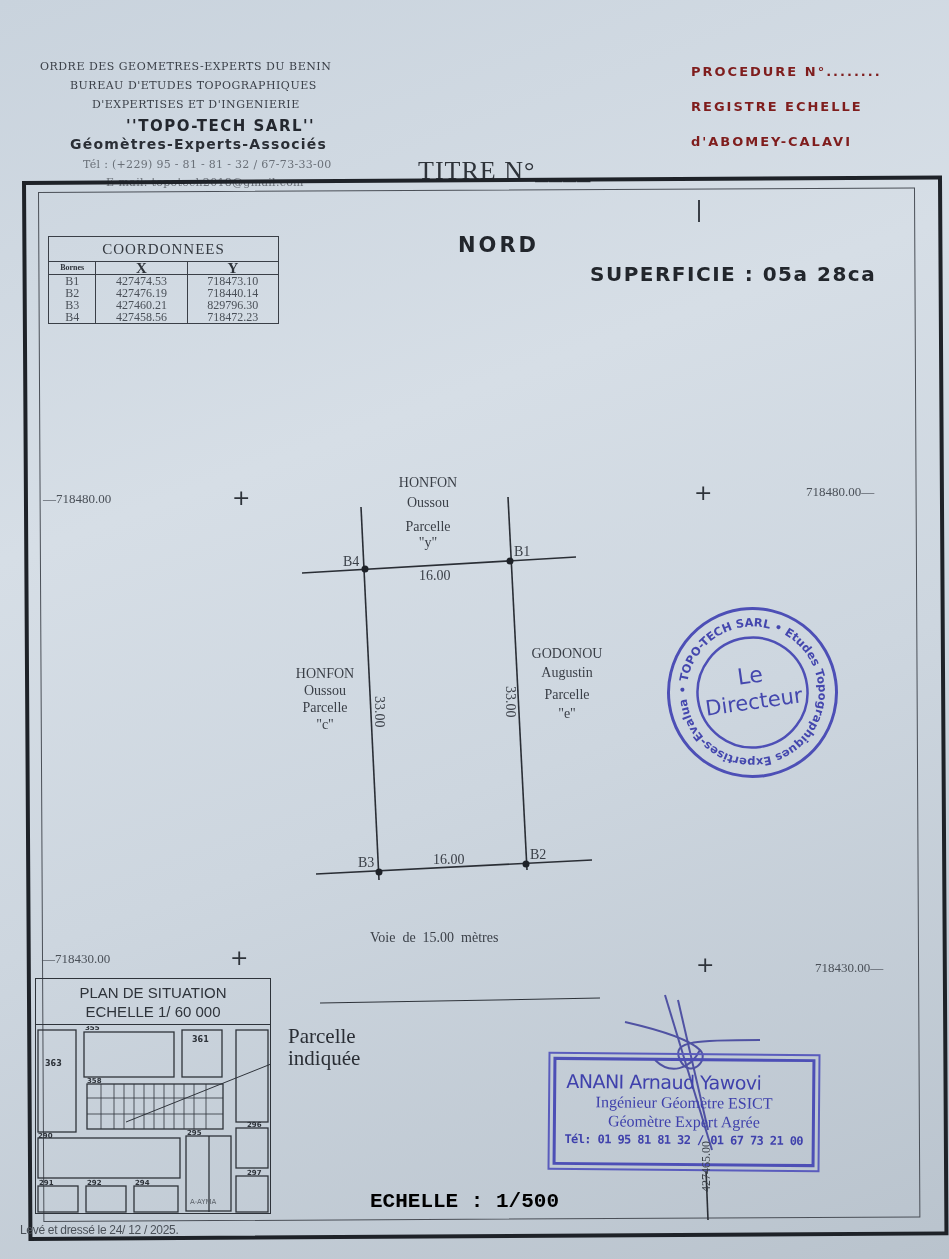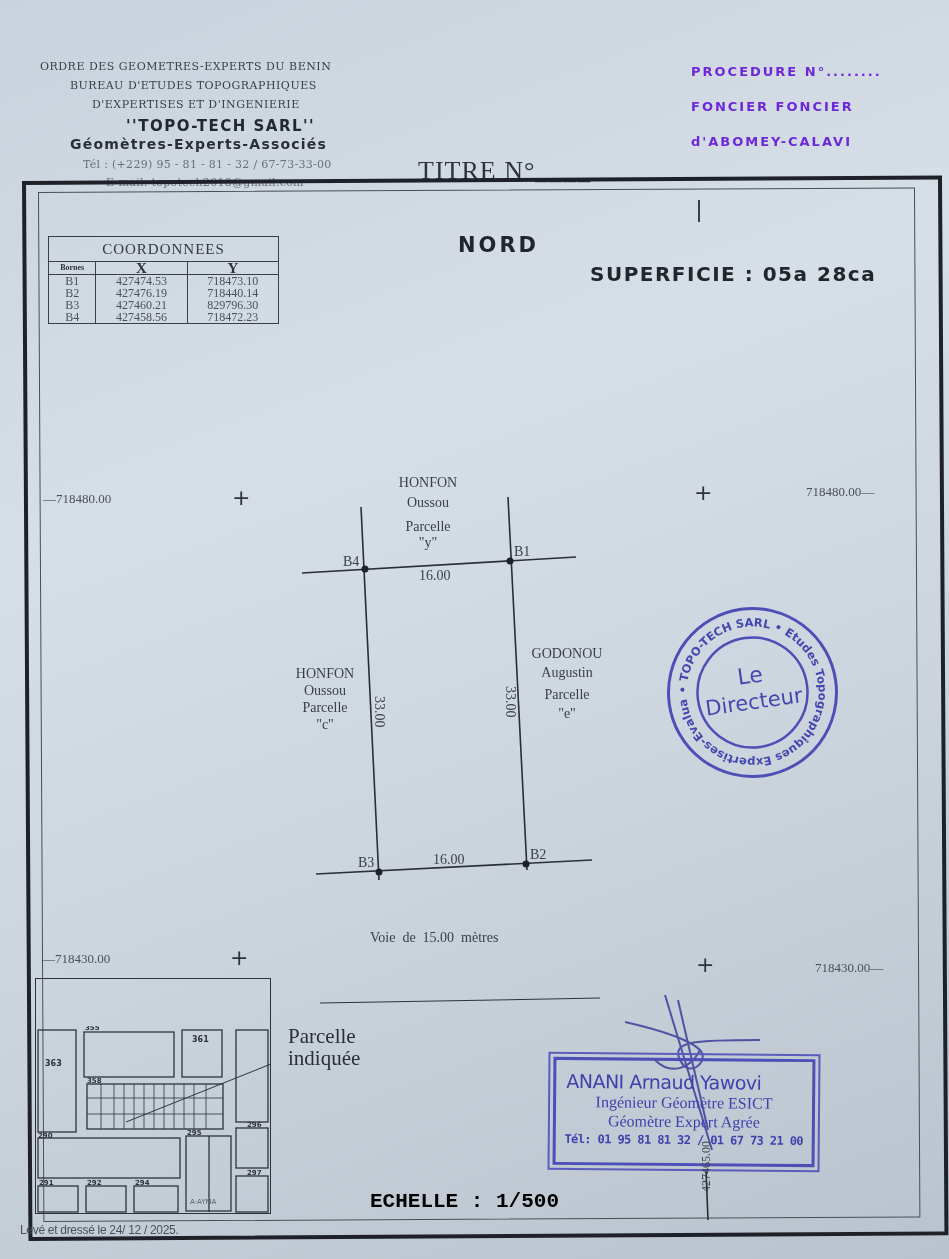--- a/index.html
+++ b/index.html
@@ -12,21 +12,21 @@
   }
   .abs { position: absolute; }
 
   
   .hdr-line { position: absolute; font-family: "DejaVu Serif", serif; font-size: 11px; letter-spacing: 0.5px; color: #3a3f47; white-space: nowrap; }
   .hdr-company { position: absolute; font-family: "DejaVu Sans", sans-serif; font-weight: bold; font-size: 15px; letter-spacing: 1.5px; color: #23272e; white-space: nowrap; }
   .hdr-sub { position: absolute; font-family: "DejaVu Sans", sans-serif; font-weight: bold; font-size: 14px; letter-spacing: 1.2px; color: #2a2e35; white-space: nowrap; }
   .hdr-contact { position: absolute; font-family: "DejaVu Serif", serif; font-size: 11px; color: #6a7078; white-space: nowrap; letter-spacing: 0.3px; }
 
   
-  .hdr-right { position: absolute; font-family: "DejaVu Sans", sans-serif; font-weight: bold; font-size: 13px; letter-spacing: 2px; color: #6d28d9; white-space: nowrap; }
+  .hdr-right { position: absolute; font-family: "DejaVu Sans", sans-serif; font-weight: bold; font-size: 13px; letter-spacing: 2px; color: #7f1d1d; white-space: nowrap; }
   .titre { position: absolute; font-family: "Liberation Serif", serif; font-size: 26px; color: #2e333a; white-space: nowrap; letter-spacing: 1px; }
 
   
   .frame-outer { position: absolute; left: 22px; top: 181px; width: 920px; height: 1060px; border: 4px solid #1e2228; transform: rotate(-0.35deg); transform-origin: left top; }
   .frame-inner { position: absolute; left: 38px; top: 192px; width: 877px; height: 1030px; border: 1px solid #4a4f57; transform: rotate(-0.3deg); transform-origin: left top; }
 
   
   .coord-table { position: absolute; left: 48px; top: 236px; width: 231px; border-collapse: collapse; font-family: "Liberation Serif", serif; font-size: 12px; color: #4a5058; }
   .coord-table td, .coord-table th { border: 1px solid #3a3f47; text-align: center; padding: 0 2px; line-height: 12px; }
   .coord-table .cap { font-size: 15px; letter-spacing: 1px; font-weight: normal; padding: 6px 0; color: #33383f; }
@@ -65,21 +65,21 @@
 
 <div class="hdr-line" style="left:40px;top:60px;">ORDRE DES GEOMETRES-EXPERTS DU BENIN</div>
 <div class="hdr-line" style="left:70px;top:79px;">BUREAU D'ETUDES TOPOGRAPHIQUES</div>
 <div class="hdr-line" style="left:92px;top:98px;">D'EXPERTISES ET D'INGENIERIE</div>
 <div class="hdr-company" style="left:126px;top:117px;">''TOPO-TECH SARL''</div>
 <div class="hdr-sub" style="left:70px;top:136px;">Géomètres-Experts-Associés</div>
 <div class="hdr-contact" style="left:83px;top:158px;">Tél : (+229) 95 - 81 - 81 - 32 / 67-73-33-00</div>
 <div class="hdr-contact" style="left:106px;top:176px;">E-mail: topotech2018@gmail.com</div>
 
 <div class="hdr-right" style="left:691px;top:64px;">PROCEDURE   N°........</div>
-<div class="hdr-right" style="left:691px;top:99px;">FONCIER FONCIER</div>
+<div class="hdr-right" style="left:691px;top:99px;">REGISTRE ECHELLE</div>
 <div class="hdr-right" style="left:691px;top:134px;">d'ABOMEY-CALAVI</div>
 <div class="titre" style="left:418px;top:156px;">TITRE  N°____</div>
 
 <div class="frame-outer"></div>
 <div class="frame-inner"></div>
 
 <table class="coord-table">
   <thead>
     <tr>
         <th colspan="3" class="cap">COORDONNEES</th>
@@ -205,20 +205,24 @@
   <div class="t">Ingénieur Géomètre ESICT</div>
   <div class="t">Géomètre Expert Agrée</div>
   <div class="tel">Tél: 01 95 81 81 32 / 01 67 73 21 00</div>
 </div>
 
 <div class="vtext" style="left:714px;top:1106px;transform:rotate(-90deg);transform-origin:left top;font-size:12px;top:1192px;left:699px;">427465.00</div>
 
 <div class="sig-line"></div>
 
 <div class="plan">
+  <div class="plan-title">
+    <div>PLAN DE SITUATION</div>
+    <div>ECHELLE 1/ 60 000</div>
+  </div>
   <svg class="abs" style="left:0;top:47px;" width="234" height="188">
     <g stroke="#2e333a" stroke-width="1.3" fill="none">
       <rect x="2" y="4" width="38" height="102"></rect>
       <rect x="48" y="6" width="90" height="45"></rect>
       <rect x="146" y="4" width="40" height="47"></rect>
       <rect x="200" y="4" width="32" height="92"></rect>
       <rect x="51" y="58" width="136" height="45"></rect>
       <rect x="2" y="112" width="142" height="40"></rect>
       <rect x="150" y="110" width="45" height="75"></rect>
       <rect x="200" y="102" width="32" height="40"></rect>

